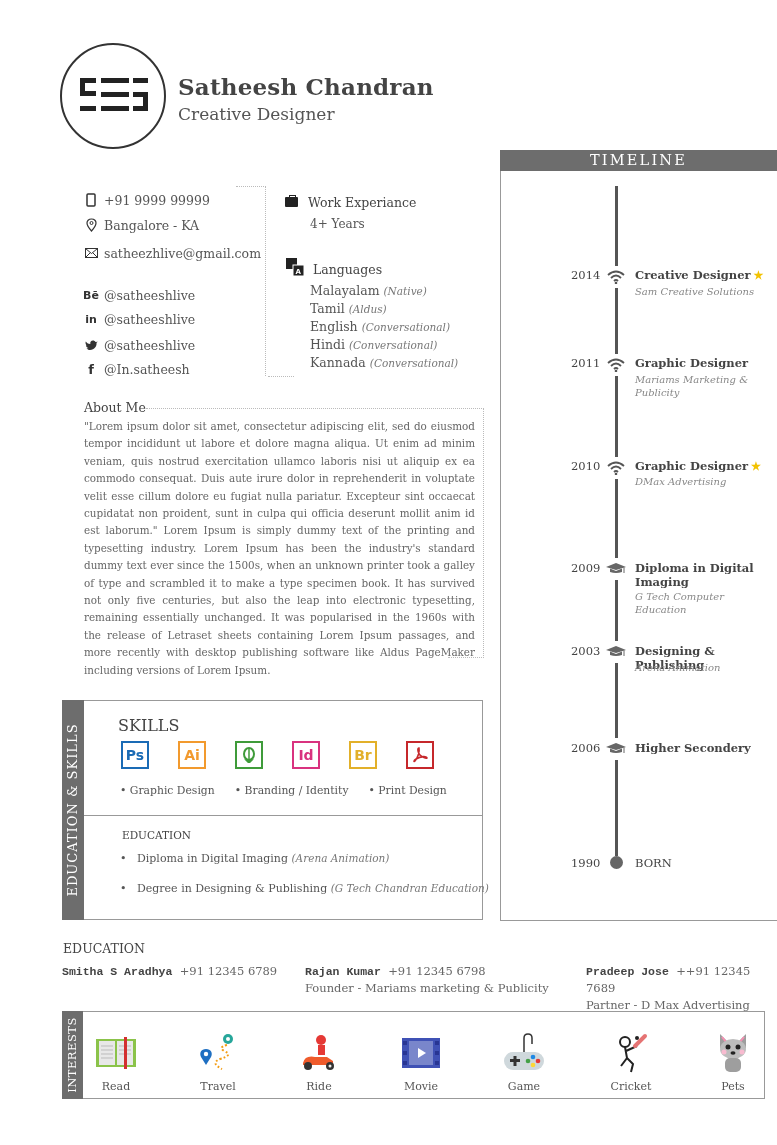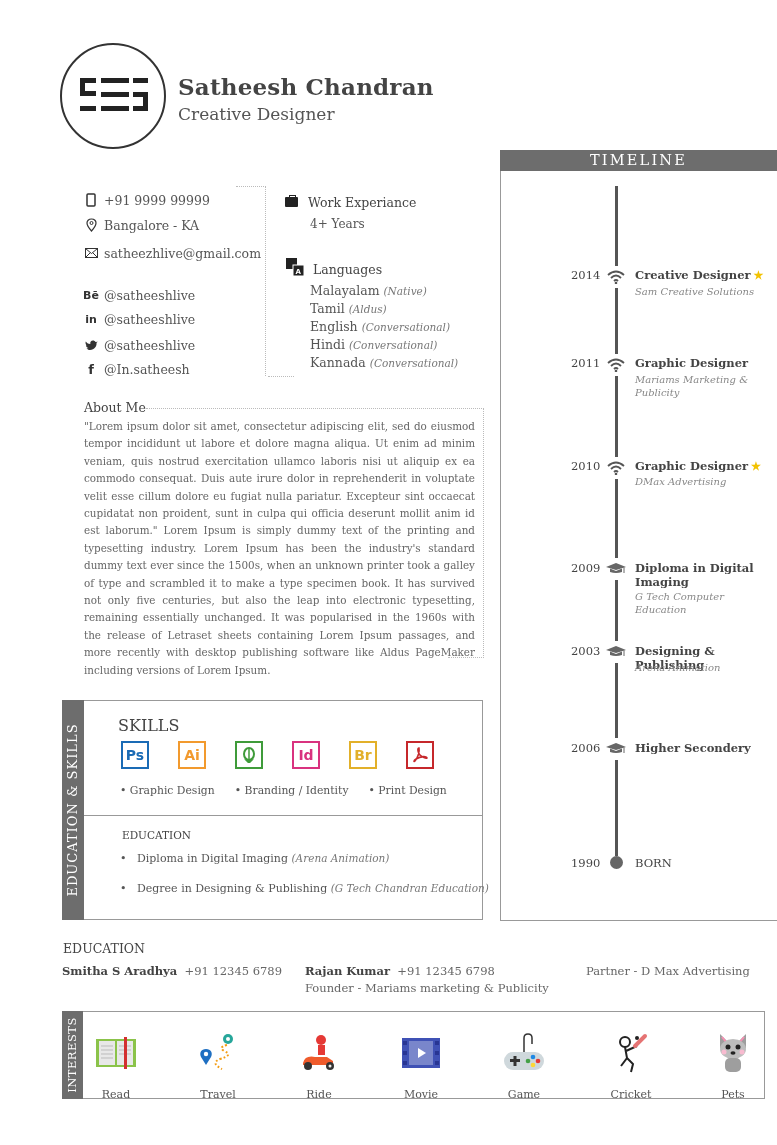--- a/index.html
+++ b/index.html
@@ -56,29 +56,29 @@
   .tl-year { left: 571px; font-size: 11.5px; color: #444; }
   .tl-icon { left: 605px; width: 22px; height: 16px; display: flex; align-items: center; justify-content: center; background: #fff; }
   .tl-title { left: 635px; font-size: 11.5px; color: #444; font-weight: bold; }
   .tl-title .star { color: #f2c200; font-size: 11px; margin-left: 3px; }
   .tl-sub { left: 635px; font-size: 10px; font-style: italic; color: #888; line-height: 13px; width: 130px; }
   .tl-dot { left: 610px; top: 856px; width: 13px; height: 13px; border-radius: 50%; background: #666; }
 
   
   .ref-title { left: 63px; top: 941px; font-size: 12.5px; color: #444; }
   .ref { font-size: 11.5px; color: #666; line-height: 17px; }
-  .ref b { color: #444; font-weight: bold; }
+  .ref b { color: #444; font-weight: bold; font-family: Liberation Mono, monospace; }
 
   
   .int-box { left: 62px; top: 1011px; width: 703px; height: 88px; border: 1px solid #999; }
   .int-side { left: 62px; top: 1011px; width: 21px; height: 88px; background: #6d6d6d; }
   .int-label { left: 62px; top: 1099px; width: 88px; height: 21px; transform-origin: 0 0; transform: rotate(-90deg); color: #fff; font-size: 11.5px; text-align: center; line-height: 21px; letter-spacing: 0.5px; }
   .int-item { top: 1030px; width: 70px; text-align: center; }
   .int-item .pic { height: 46px; display: flex; align-items: center; justify-content: center; }
-  .int-item .lbl { font-size: 11px; color: #555; margin-top: 12px; }
+  .int-item .lbl { font-size: 11px; color: #555; margin-top: 4px; }
 </style>
 </head>
 <body>
 
 <div class="abs logo-circle"></div>
 <svg class="abs logo-mark" viewBox="0 0 68 34">
   <rect x="0" y="0" width="16" height="5" fill="#222"></rect>
     <rect x="0" y="0" width="5" height="18" fill="#222"></rect>
     <rect x="0" y="13" width="16" height="5" fill="#222"></rect>
   <rect x="0" y="28" width="16" height="5" fill="#222"></rect>
@@ -281,20 +281,21 @@
 
 <div class="abs ref-title">EDUCATION</div>
 <div class="abs ref" style="left:62px;top:963px">
   <div><b>Smitha S Aradhya</b>&nbsp;&nbsp;<span>+91 12345 6789</span></div>
 </div>
 <div class="abs ref" style="left:305px;top:963px">
   <div><b>Rajan Kumar</b>&nbsp;&nbsp;<span>+91 12345 6798</span></div>
   <div>Founder - Mariams marketing &amp; Publicity</div>
 </div>
 <div class="abs ref" style="left:586px;top:963px">
+  <div><b>Pradeep Jose</b>&nbsp;&nbsp;<span>++91 12345 7689</span></div>
   <div>Partner - D Max Advertising</div>
 </div>
 
 <div class="abs int-box"></div>
 <div class="abs int-side"></div>
 <div class="abs int-label">INTERESTS</div>
 
 <div class="abs int-item" style="left:81px">
   <div class="pic">
       <svg width="42" height="32" viewBox="0 0 42 32">

